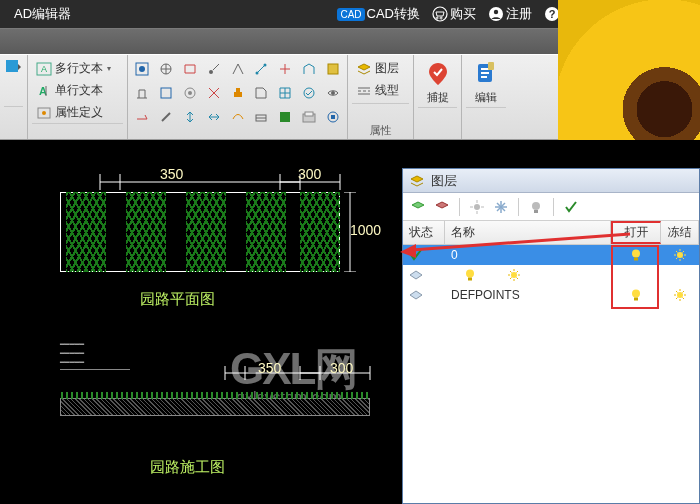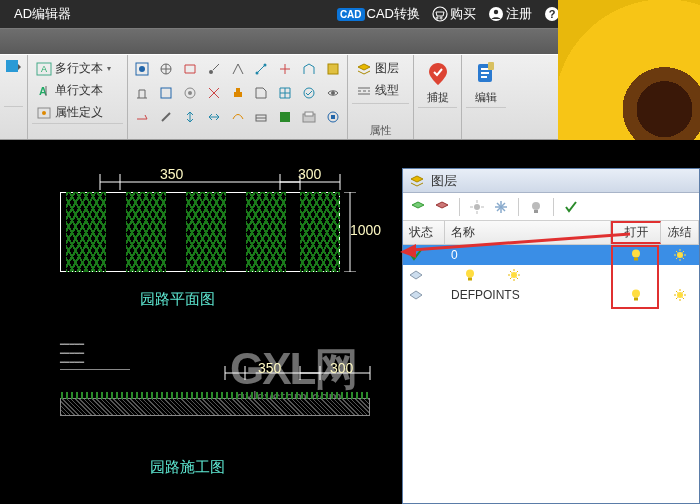--- a/index.html
+++ b/index.html
@@ -5,21 +5,21 @@
 * { margin: 0; padding: 0; box-sizing: border-box; font-family: "Microsoft YaHei", Arial, sans-serif; }
 body { width: 700px; height: 504px; position: relative; overflow: hidden; background: #fff; }
 
 
 .titlebar { height: 28px; background: #2b2b2b; color: #fff; display: flex; align-items: center; font-size: 13px; padding: 0 12px; }
 .titlebar .title { margin-left: 2px; }
 .titlebar .spacer { flex: 1; }
 .title-menu { display: flex; align-items: center; gap: 4px; }
 .title-item { display: flex; align-items: center; gap: 2px; margin: 0 4px; cursor: pointer; }
 .title-item svg, .title-item .ico { width: 16px; height: 16px; }
-.cad-badge { background: #0b74d8; color: #fff; font-size: 10px; font-weight: bold; padding: 1px 3px; border-radius: 3px; }
+.cad-badge { background: #0b74d8; color: #fff; font-size: 10px; font-weight: normal; padding: 1px 3px; border-radius: 3px; }
 .win-btn { width: 26px; height: 20px; display: flex; align-items: center; justify-content: center; margin-left: 2px; cursor: pointer; }
 .win-btn svg { width: 14px; height: 14px; }
 
 
 .quickbar { height: 26px; background: linear-gradient(#6e6e6e, #5a5a5a); border-top: 1px solid #7a7a7a; display: flex; align-items: center; justify-content: flex-end; padding-right: 6px; gap: 8px; }
 .quickbar .qicon { width: 16px; height: 16px; cursor: pointer; }
 
 
 .ribbon { height: 86px; background: linear-gradient(#f0f0f0, #dcdcdc); border-top: 1px solid #fff; border-bottom: 1px solid #9a9a9a; display: flex; }
 .group { border-right: 1px solid #b5b5b5; display: flex; flex-direction: column; justify-content: space-between; padding: 3px 4px 1px; }
@@ -29,21 +29,21 @@
 .vcol { display: flex; flex-direction: column; gap: 1px; }
 .icon-row { display: flex; gap: 3px; }
 .icon-row .ibtn { width: 22px; height: 22px; display: flex; align-items: center; justify-content: center; cursor: pointer; border-radius: 2px; }
 .big-btn { width: 40px; display: flex; flex-direction: column; align-items: center; justify-content: center; gap: 2px; cursor: pointer; padding: 2px; border-radius: 2px; font-size: 11px; color: #333; }
 .big-btn svg { width: 28px; height: 28px; }
 .dd { font-size: 8px; color: #666; margin-left: 1px; }
 
 
 .canvas { position: absolute; left: 0; top: 140px; right: 0; bottom: 0; background: #000; color: #fff; }
 .dim { position: absolute; color: #fef9c3; font-size: 14px; }
-.caption { position: absolute; color: #5eead4; font-size: 15px; text-align: left; }
+.caption { position: absolute; color: #bef264; font-size: 15px; text-align: left; }
 
 
 .plan { position: absolute; left: 60px; top: 30px; }
 .plan-rect { position: absolute; border: 1px solid #fff; width: 280px; height: 80px; top: 22px; left: 0; }
 .plan-slot { position: absolute; top: 22px; width: 40px; height: 80px; background: repeating-linear-gradient(60deg, #1a7a1a 0 2px, transparent 2px 6px), repeating-linear-gradient(-60deg, #1a7a1a 0 2px, transparent 2px 6px); }
 
 .constr { position: absolute; left: 60px; top: 200px; width: 310px; }
 .constr-legend { font-size: 8px; color: #aaa; line-height: 9px; border-bottom: 1px solid #888; width: 70px; padding-bottom: 2px; margin-bottom: 16px; }
 .constr-bar { width: 310px; height: 18px; background: repeating-linear-gradient(45deg, #555 0 1px, #000 1px 3px), repeating-linear-gradient(-45deg, #555 0 1px, transparent 1px 3px); border: 1px solid #888; position: relative; }
 .grass-top { position: absolute; top: -7px; left: 0; right: 0; height: 7px; background: repeating-linear-gradient(90deg, #2a8a2a 0 2px, transparent 2px 5px); }

